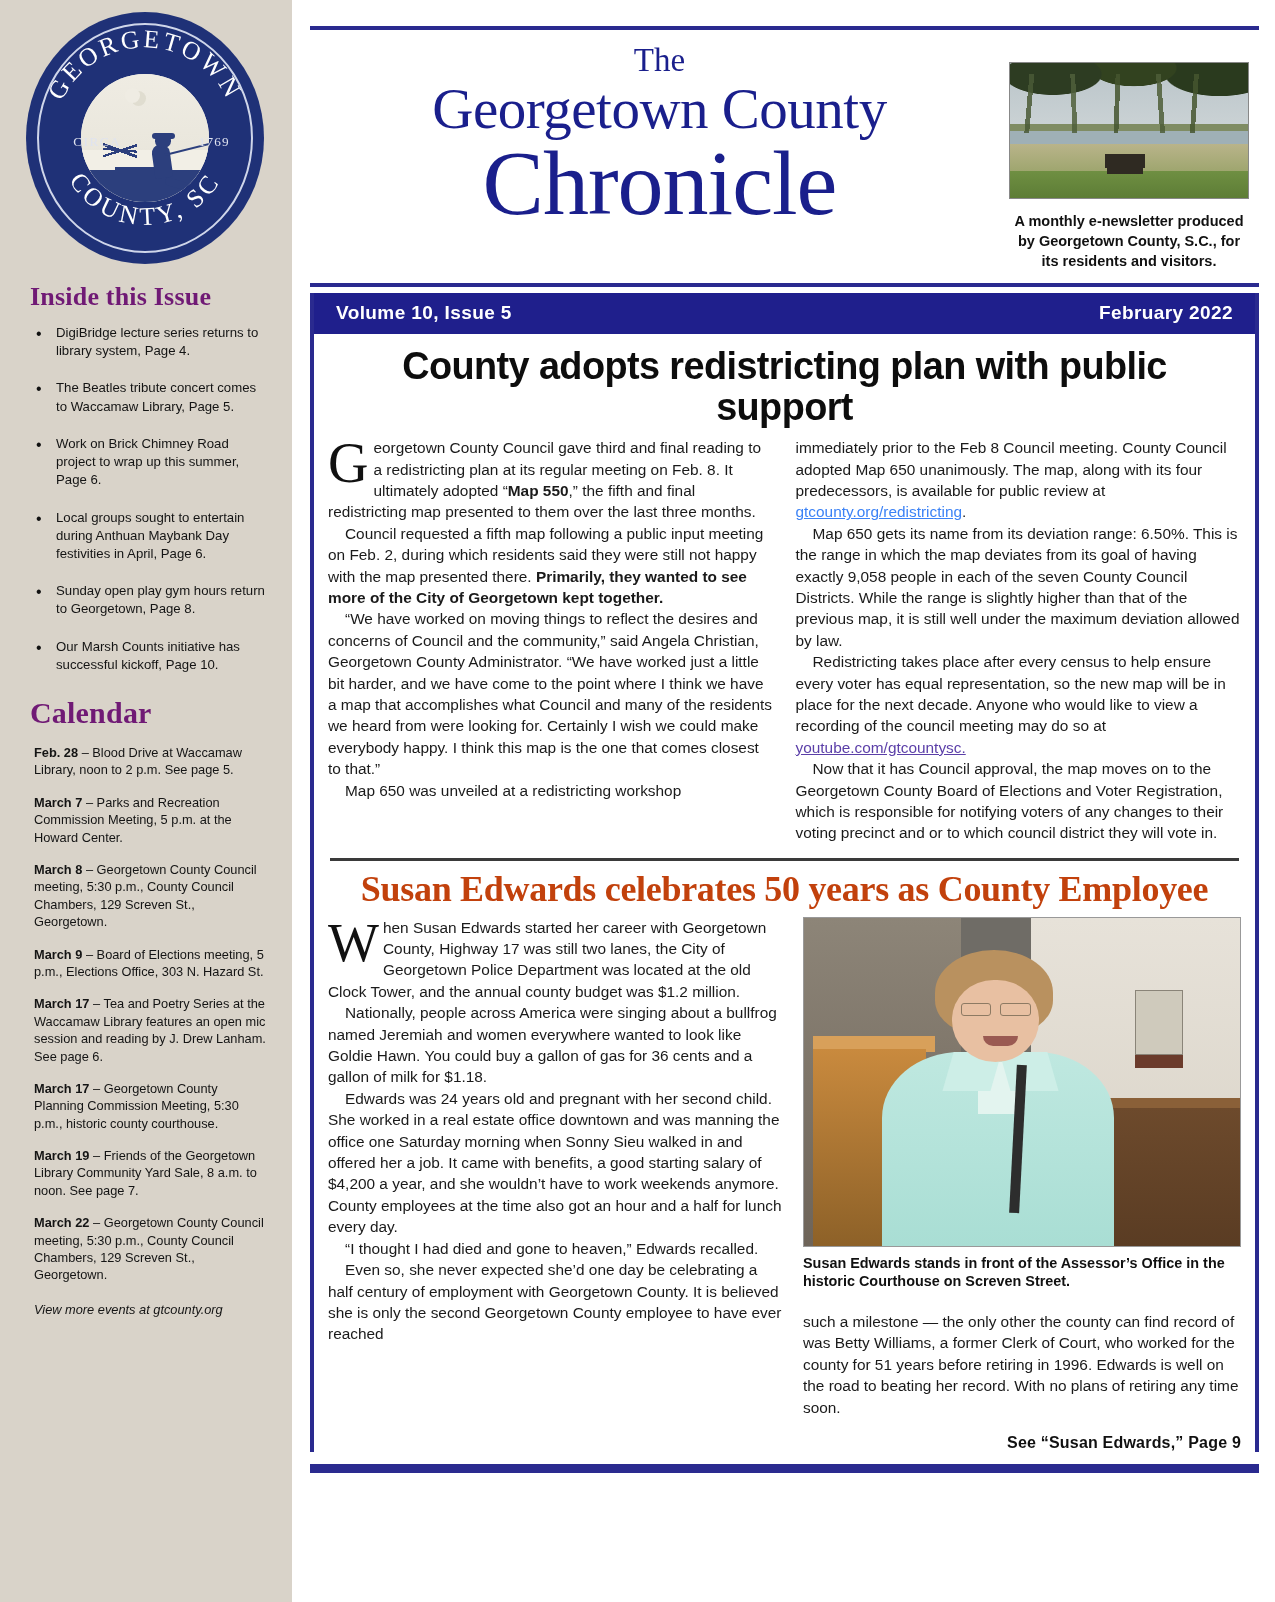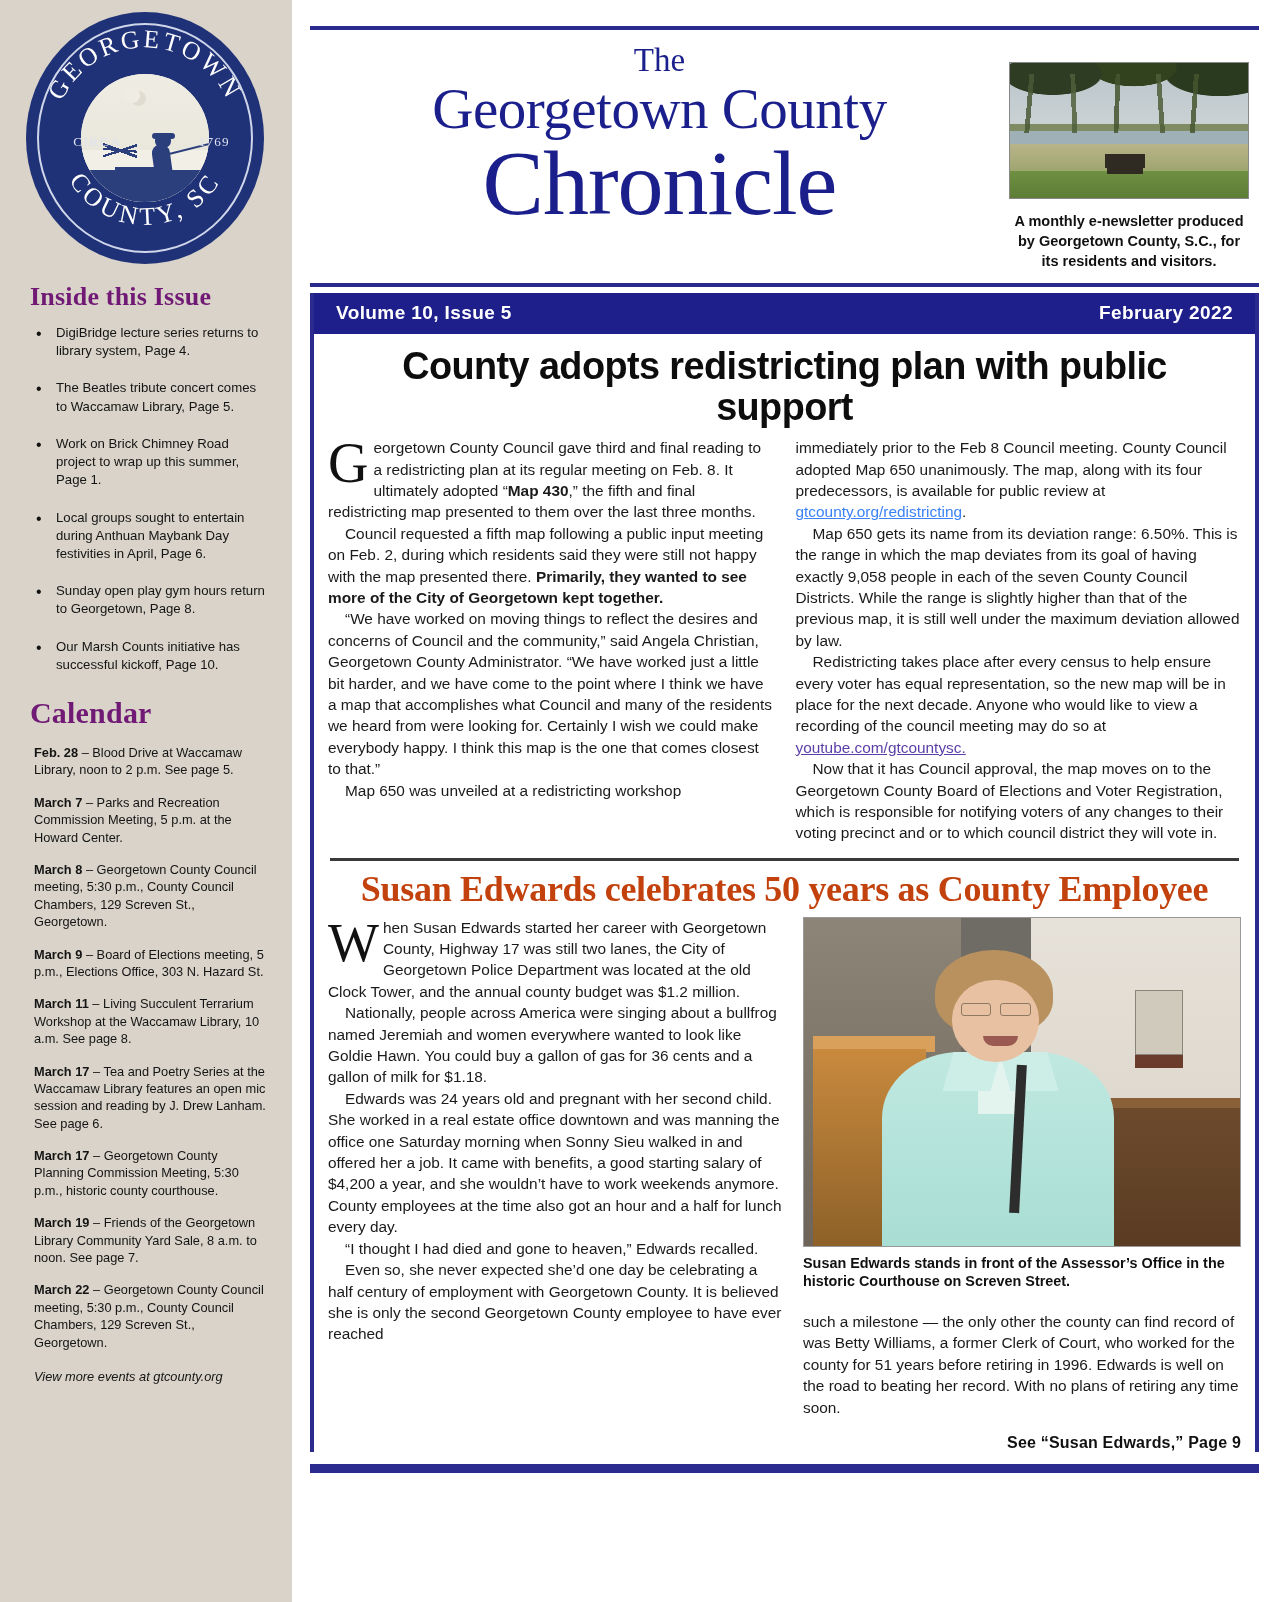--- a/index.html
+++ b/index.html
@@ -261,33 +261,32 @@
             <text x="183" y="134" fill="#dfe3ef" font-family="Liberation Serif, serif" font-size="14" letter-spacing="1.2">1769</text>
           </svg>
         </div>
       </div>
     </div>
 
     <h2>Inside this Issue</h2>
     <ul class="inside">
       <li>DigiBridge lecture series returns to library system, Page 4.</li>
       <li>The Beatles tribute concert comes to Waccamaw Library, Page 5.</li>
-      <li>Work on Brick Chimney Road project to wrap up this summer, Page 1.</li>
+      <li>Work on Brick Chimney Road project to wrap up this summer, Page 6.</li>
       <li>Local groups sought to entertain during Anthuan Maybank Day festivities in April, Page 6.</li>
       <li>Sunday open play gym hours return to Georgetown, Page 8.</li>
       <li>Our Marsh Counts initiative has successful kickoff, Page 10.</li>
     </ul>
 
     <h2 class="cal">Calendar</h2>
 
     <div class="cal-item"><b>Feb. 28</b><span> – Blood Drive at Waccamaw Library, noon to 2 p.m. See page 5.</span></div>
     <div class="cal-item"><b>March 7</b><span> – Parks and Recreation Commission Meeting, 5 p.m. at the Howard Center.</span></div>
     <div class="cal-item"><b>March 8</b><span> – Georgetown County Council meeting, 5:30 p.m., County Council Chambers, 129 Screven St., Georgetown.</span></div>
     <div class="cal-item"><b>March 9</b><span> – Board of Elections meeting, 5 p.m., Elections Office, 303 N. Hazard St.</span></div>
-    <div class="cal-item"><b>March 11</b><span> – Living Succulent Terrarium Workshop at the Waccamaw Library, 10 a.m. See page 8.</span></div>
     <div class="cal-item"><b>March 17</b><span> – Tea and Poetry Series at the Waccamaw Library features an open mic session and reading by J. Drew Lanham. See page 6.</span></div>
     <div class="cal-item"><b>March 17</b><span> – Georgetown County Planning Commission Meeting, 5:30 p.m., historic county courthouse.</span></div>
     <div class="cal-item"><b>March 19</b><span> – Friends of the Georgetown Library Community Yard Sale, 8 a.m. to noon. See page 7.</span></div>
     <div class="cal-item"><b>March 22</b><span> – Georgetown County Council meeting, 5:30 p.m., County Council Chambers, 129 Screven St., Georgetown.</span></div>
 
     <div class="cal-note">View more events at gtcounty.org</div>
   </aside>
 
   <main class="main">
 
@@ -322,21 +321,21 @@
         <span>Volume 10, Issue 5</span>
         <span>February 2022</span>
       </div>
 
       <div class="inner">
 
         <h1 class="headline">County adopts redistricting plan with public support</h1>
 
         <div class="cols">
           <div class="col">
-            <p class="noind"><span class="dropcap">G</span><span>eorgetown County Council gave third and final reading to a redistricting plan at its regular meeting on Feb. 8. It ultimately adopted “</span><b>Map 430</b><span>,” the fifth and final redistricting map presented to them over the last three months.</span></p>
+            <p class="noind"><span class="dropcap">G</span><span>eorgetown County Council gave third and final reading to a redistricting plan at its regular meeting on Feb. 8. It ultimately adopted “</span><b>Map 550</b><span>,” the fifth and final redistricting map presented to them over the last three months.</span></p>
             <p><span>Council requested a fifth map following a public input meeting on Feb. 2, during which residents said they were still not happy with the map presented there. </span><b>Primarily, they wanted to see more of the City of Georgetown kept together.</b></p>
             <p>“We have worked on moving things to reflect the desires and concerns of Council and the community,” said Angela Christian, Georgetown County Administrator. “We have worked just a little bit harder, and we have come to the point where I think we have a map that accomplishes what Council and many of the residents we heard from were looking for. Certainly I wish we could make everybody happy. I think this map is the one that comes closest to that.”</p>
             <p>Map 650 was unveiled at a redistricting workshop</p>
           </div>
           <div class="col">
             <p class="noind"><span>immediately prior to the Feb 8 Council meeting. County Council adopted Map 650 unanimously. The map, along with its four predecessors, is available for public review at </span><a class="link" href="#">gtcounty.org/redistricting</a><span>.</span></p>
             <p>Map 650 gets its name from its deviation range: 6.50%. This is the range in which the map deviates from its goal of having exactly 9,058 people in each of the seven County Council Districts. While the range is slightly higher than that of the previous map, it is still well under the maximum deviation allowed by law.</p>
             <p><span>Redistricting takes place after every census to help ensure every voter has equal representation, so the new map will be in place for the next decade. Anyone who would like to view a recording of the council meeting may do so at </span><a class="link2" href="#">youtube.com/gtcountysc.</a></p>
             <p>Now that it has Council approval, the map moves on to the Georgetown County Board of Elections and Voter Registration, which is responsible for notifying voters of any changes to their voting precinct and or to which council district they will vote in.</p>
           </div>

